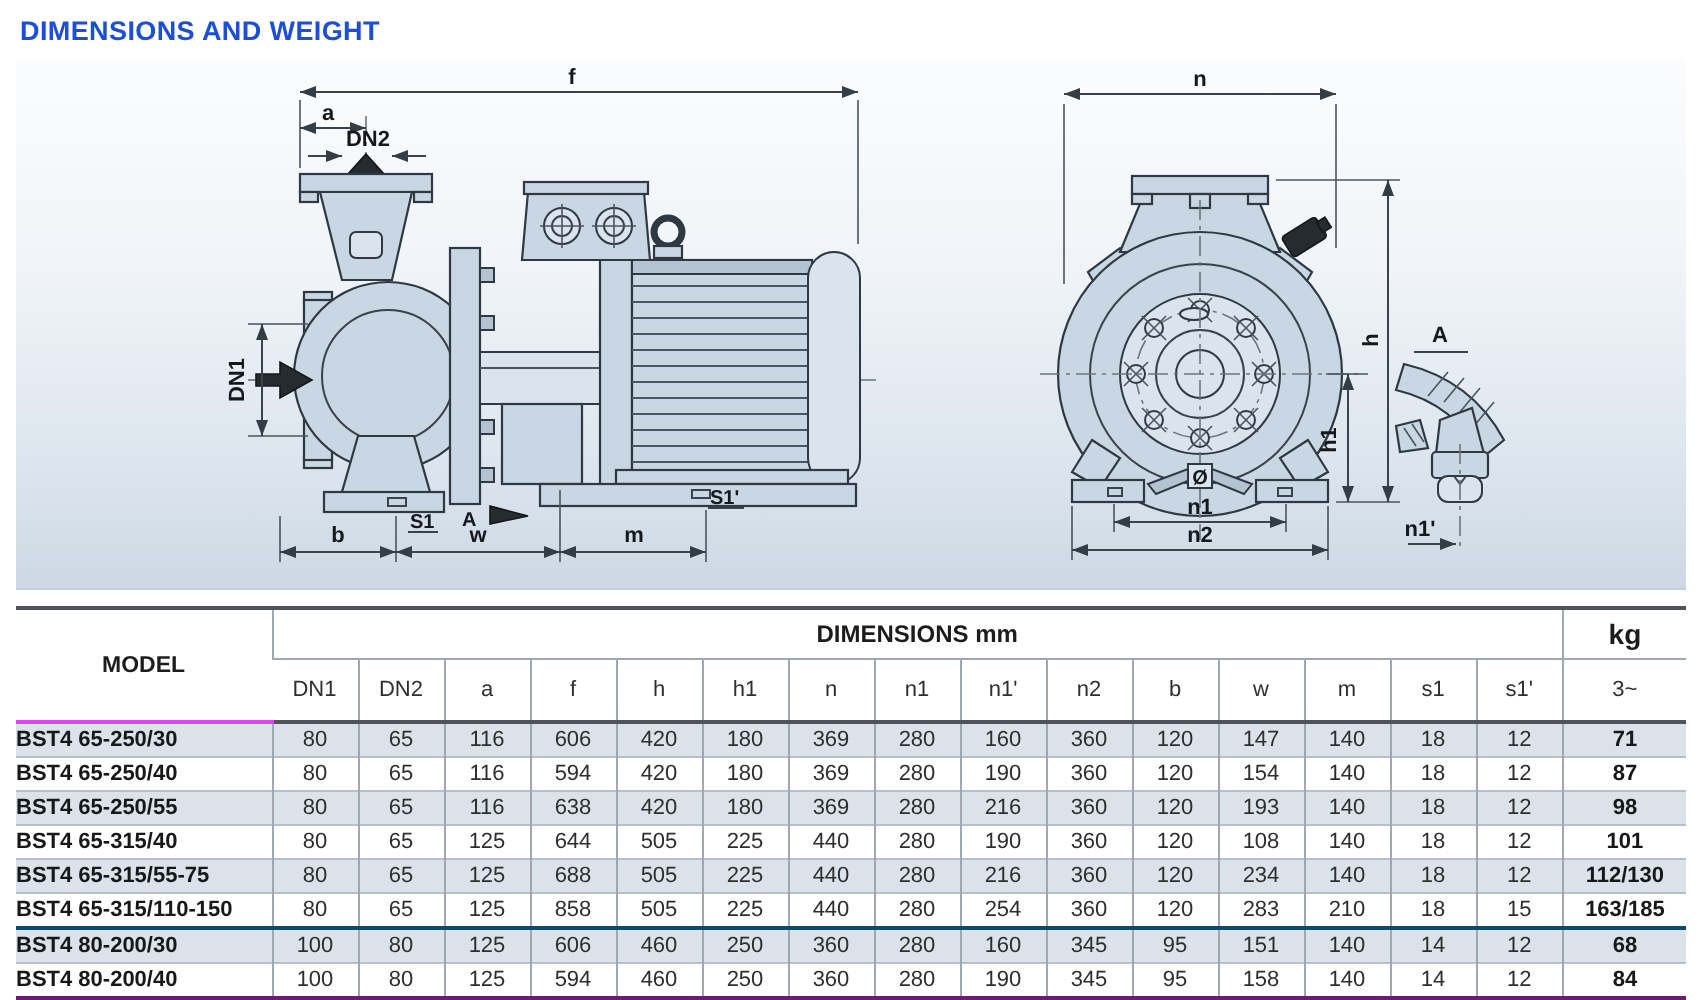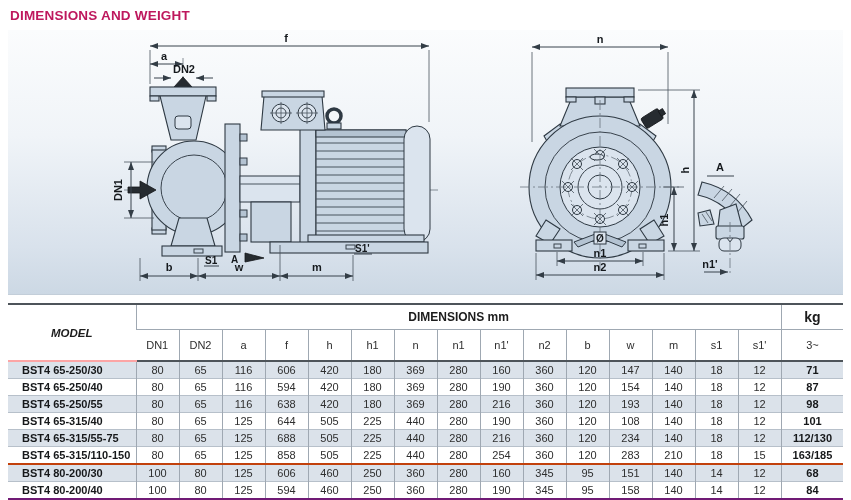--- a/index.html
+++ b/index.html
@@ -1,46 +1,46 @@
 <!DOCTYPE html>
 <html><head>
 <meta charset="utf-8">
 <style>
   html,body{margin:0;padding:0;background:#ffffff;width:851px;height:500px;overflow:hidden;
     font-family:"Liberation Sans",sans-serif;}
-  .page-title{margin:8px 0 0 10px;font-size:13.5px;font-weight:bold;color:#be185d;letter-spacing:.2px;}
+  .page-title{margin:8px 0 0 10px;font-size:13.5px;font-weight:bold;color:#1d4ed8;letter-spacing:.2px;}
   .draw-panel{margin:7px 8px 0 8px;height:264px;
     background:linear-gradient(180deg,#fbfcfd 0%,#f0f4f8 40%,#d9e2ec 82%,#ccd8e4 100%);
     border-bottom:1px solid #c3ced9;}
   svg{display:block}
   .ln{stroke:#39434d;stroke-width:1;fill:none}
   .ext{stroke:#4a545e;stroke-width:.8;fill:none}
   .cl{stroke:#6b757f;stroke-width:.8;fill:none;stroke-dasharray:10 3 2 3}
   .part{fill:#c9d6e3;stroke:#2e3943;stroke-width:1.1}
   .part2{fill:#dbe4ee;stroke:#2e3943;stroke-width:1}
   .part3{fill:#b4c3d2;stroke:#2e3943;stroke-width:1}
   .dark{fill:#262b30;stroke:#14171a;stroke-width:.8}
   .fin{stroke:#49555f;stroke-width:1}
   .dt{font:bold 11px "Liberation Sans",sans-serif;fill:#15191d}
   .dts{font:bold 10px "Liberation Sans",sans-serif;fill:#15191d}
   table{border-collapse:collapse;table-layout:fixed;width:835px;margin:8px 0 0 8px;font-size:11px;}
   th,td{padding:0;text-align:center;vertical-align:middle;border-left:1px solid #9fa8b2;
     font-weight:normal;color:#2e2e2e;overflow:hidden;white-space:nowrap;}
   tr > *:first-child{border-left:none;}
   thead tr.group-row th{border-top:2px solid #4e545a;height:24px;}
-  th.model-h{font-weight:bold;font-size:11.5px;color:#1c1c1c;border-bottom:2px solid #fca5a5;font-style:italic;}
+  th.model-h{font-weight:bold;font-size:11.5px;color:#1c1c1c;border-bottom:2px solid #d946ef;}
   th.group-h{font-weight:bold;font-size:12px;color:#1c1c1c;border-bottom:1px solid #9fa8b2;}
   th.kg-h{font-weight:bold;font-size:14px;color:#1c1c1c;border-bottom:1px solid #9fa8b2;}
   thead tr.cols-row th{height:30px;border-bottom:2px solid #4e545a;}
   tbody td{height:16px;border-top:1px solid #b7c0ca;}
   tbody tr:first-child td{border-top:none;}
-  tbody tr.sep td{border-top:2px solid #c2410c;}
+  tbody tr.sep td{border-top:2px solid #0c4a6e;}
   tbody tr:last-child td{border-bottom:2px solid #701a75;}
   tbody tr.shaded{background:#dbe2ea;}
-  td.model{text-align:left;padding-left:14px;font-weight:bold;color:#16181a;}
+  td.model{text-align:left;font-weight:bold;color:#16181a;}
   td.kg{font-weight:bold;color:#16181a;}
 </style>
 </head>
 <body>
 
 <div class="page-title">DIMENSIONS AND WEIGHT</div>
 
 <div class="draw-panel">
 <svg width="835" height="264" viewBox="0 0 835 264">
   <defs>

